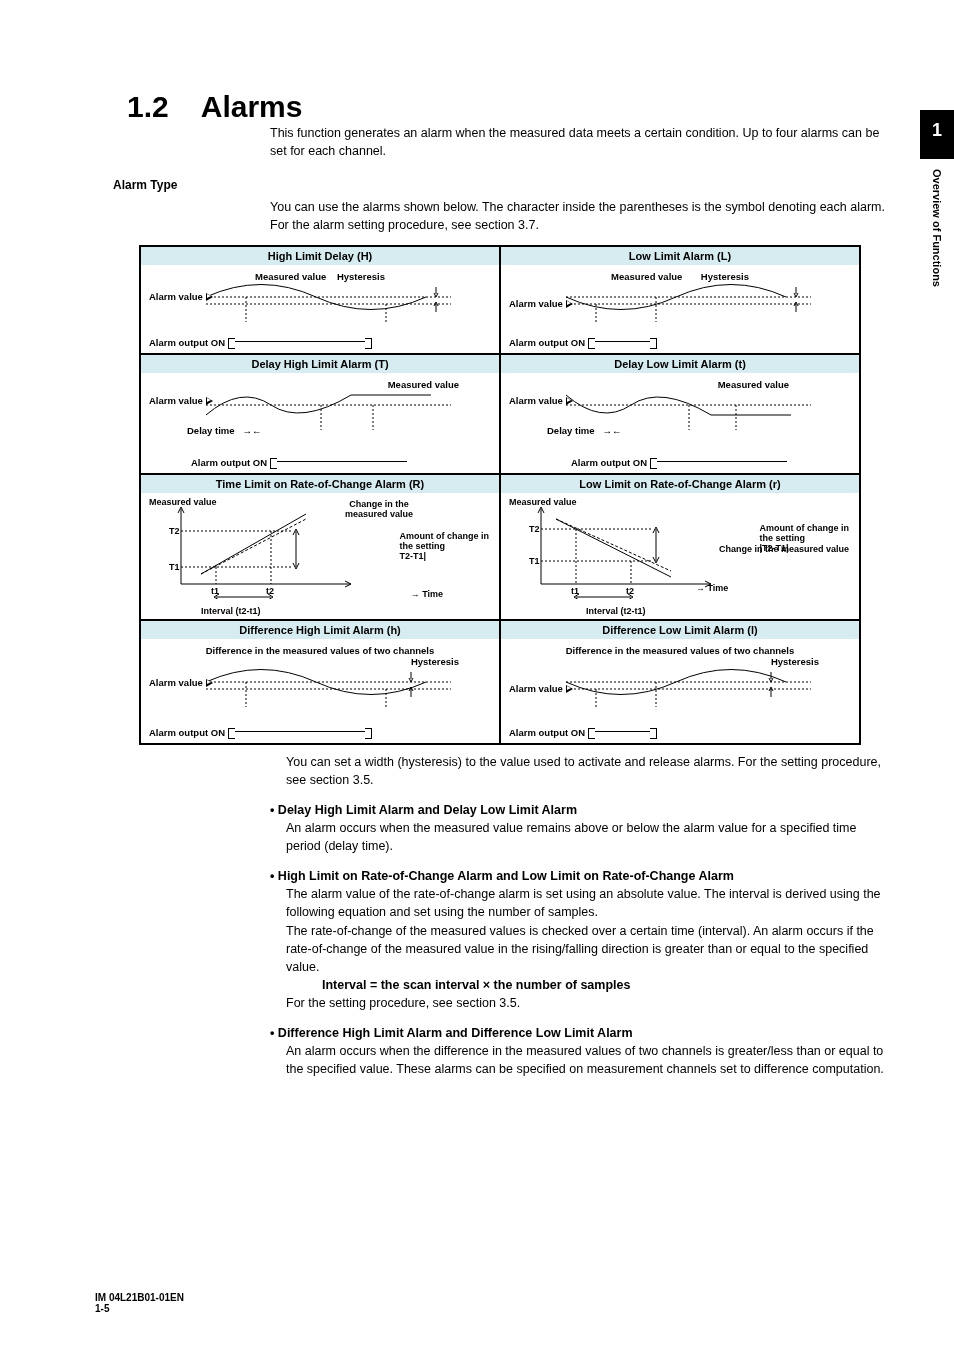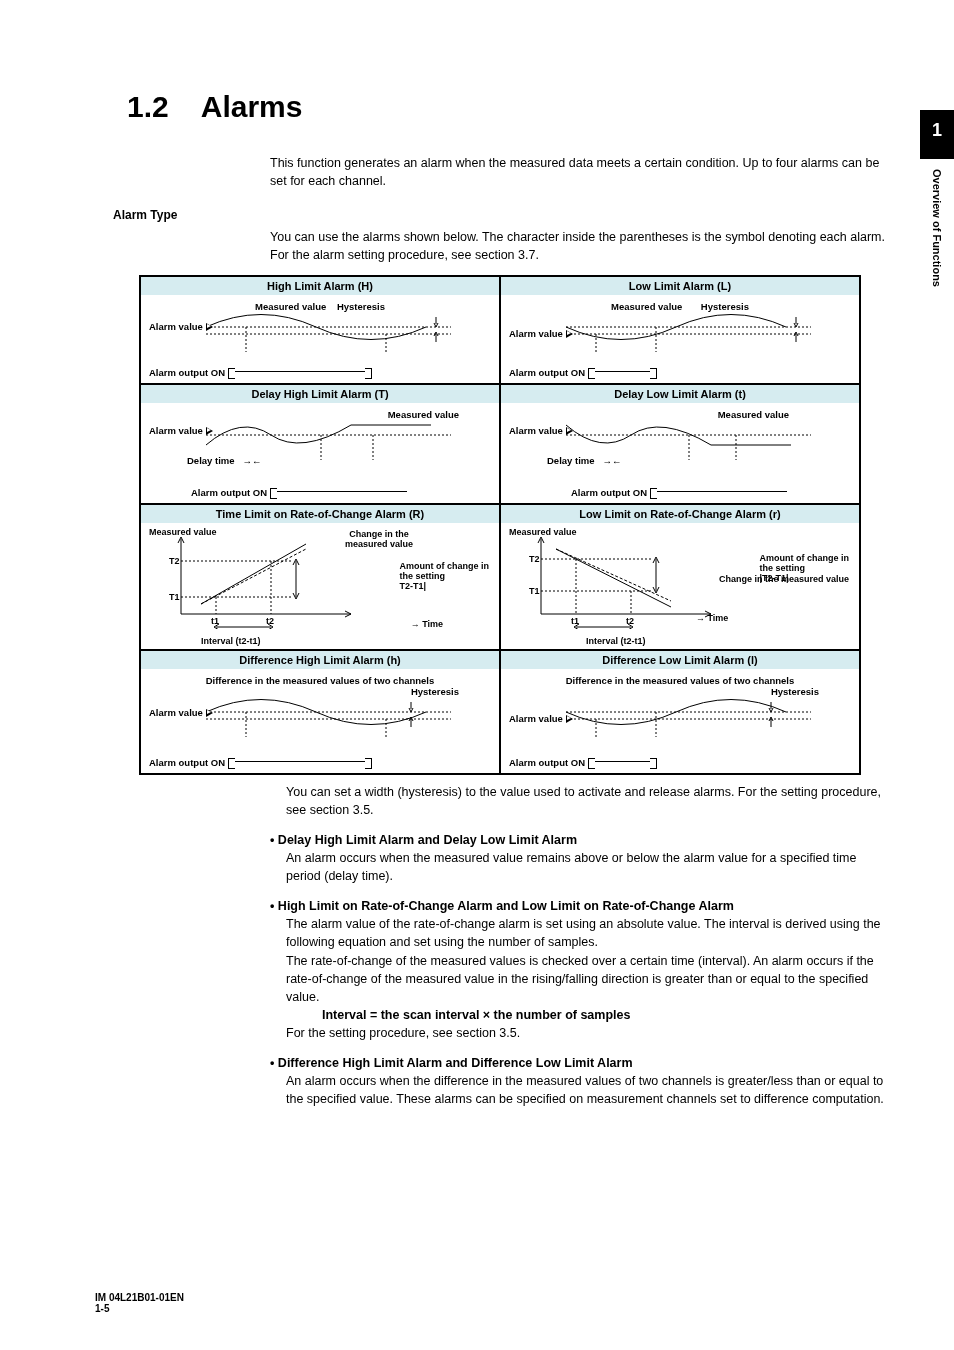--- a/index.html
+++ b/index.html
@@ -39,21 +39,20 @@
   }
   .side-tab-text {
     writing-mode: vertical-rl;
     font-size: 11px;
     font-weight: bold;
     margin-top: 10px;
   }
   .heading-wrap {
     display: flex;
     align-items: center;
-    margin-bottom: 30px;
   }
   .heading-bar {
     width: 14px;
     background: #000;
     margin-right: 18px;
   }
   .heading-text {
     font-size: 30px;
     font-weight: bold;
     display: flex;
@@ -163,21 +162,21 @@
   <div class="section-h2">Alarm Type</div>
   <div class="section-body">
     <span>You can use the alarms shown below. The character inside the parentheses is the symbol denoting each alarm.</span><br>
     <span>For the alarm setting procedure, see section 3.7.</span>
   </div>
 
   <div class="dia-table">
 
     <div class="dia-row">
       <div class="dia-cell">
-        <div class="dia-head">High Limit Alarm (H)</div>
+        <div class="dia-head">High Limit Delay (H)</div>
         <div class="dia-body">
           <div style="text-align:center;">
             <span>Measured value</span>&nbsp;&nbsp;&nbsp;
             <span>Hysteresis</span>
           </div>
           <svg width="330" height="46">
             <path d="M55 15 Q110 -10 165 15 Q220 40 275 15" fill="none" stroke="#000" stroke-width="1"></path>
             <line x1="55" y1="15" x2="300" y2="15" stroke="#000" stroke-dasharray="2,2"></line>
             <line x1="55" y1="22" x2="300" y2="22" stroke="#000" stroke-dasharray="2,2"></line>
             <line x1="285" y1="5" x2="285" y2="12" stroke="#000"></line>

